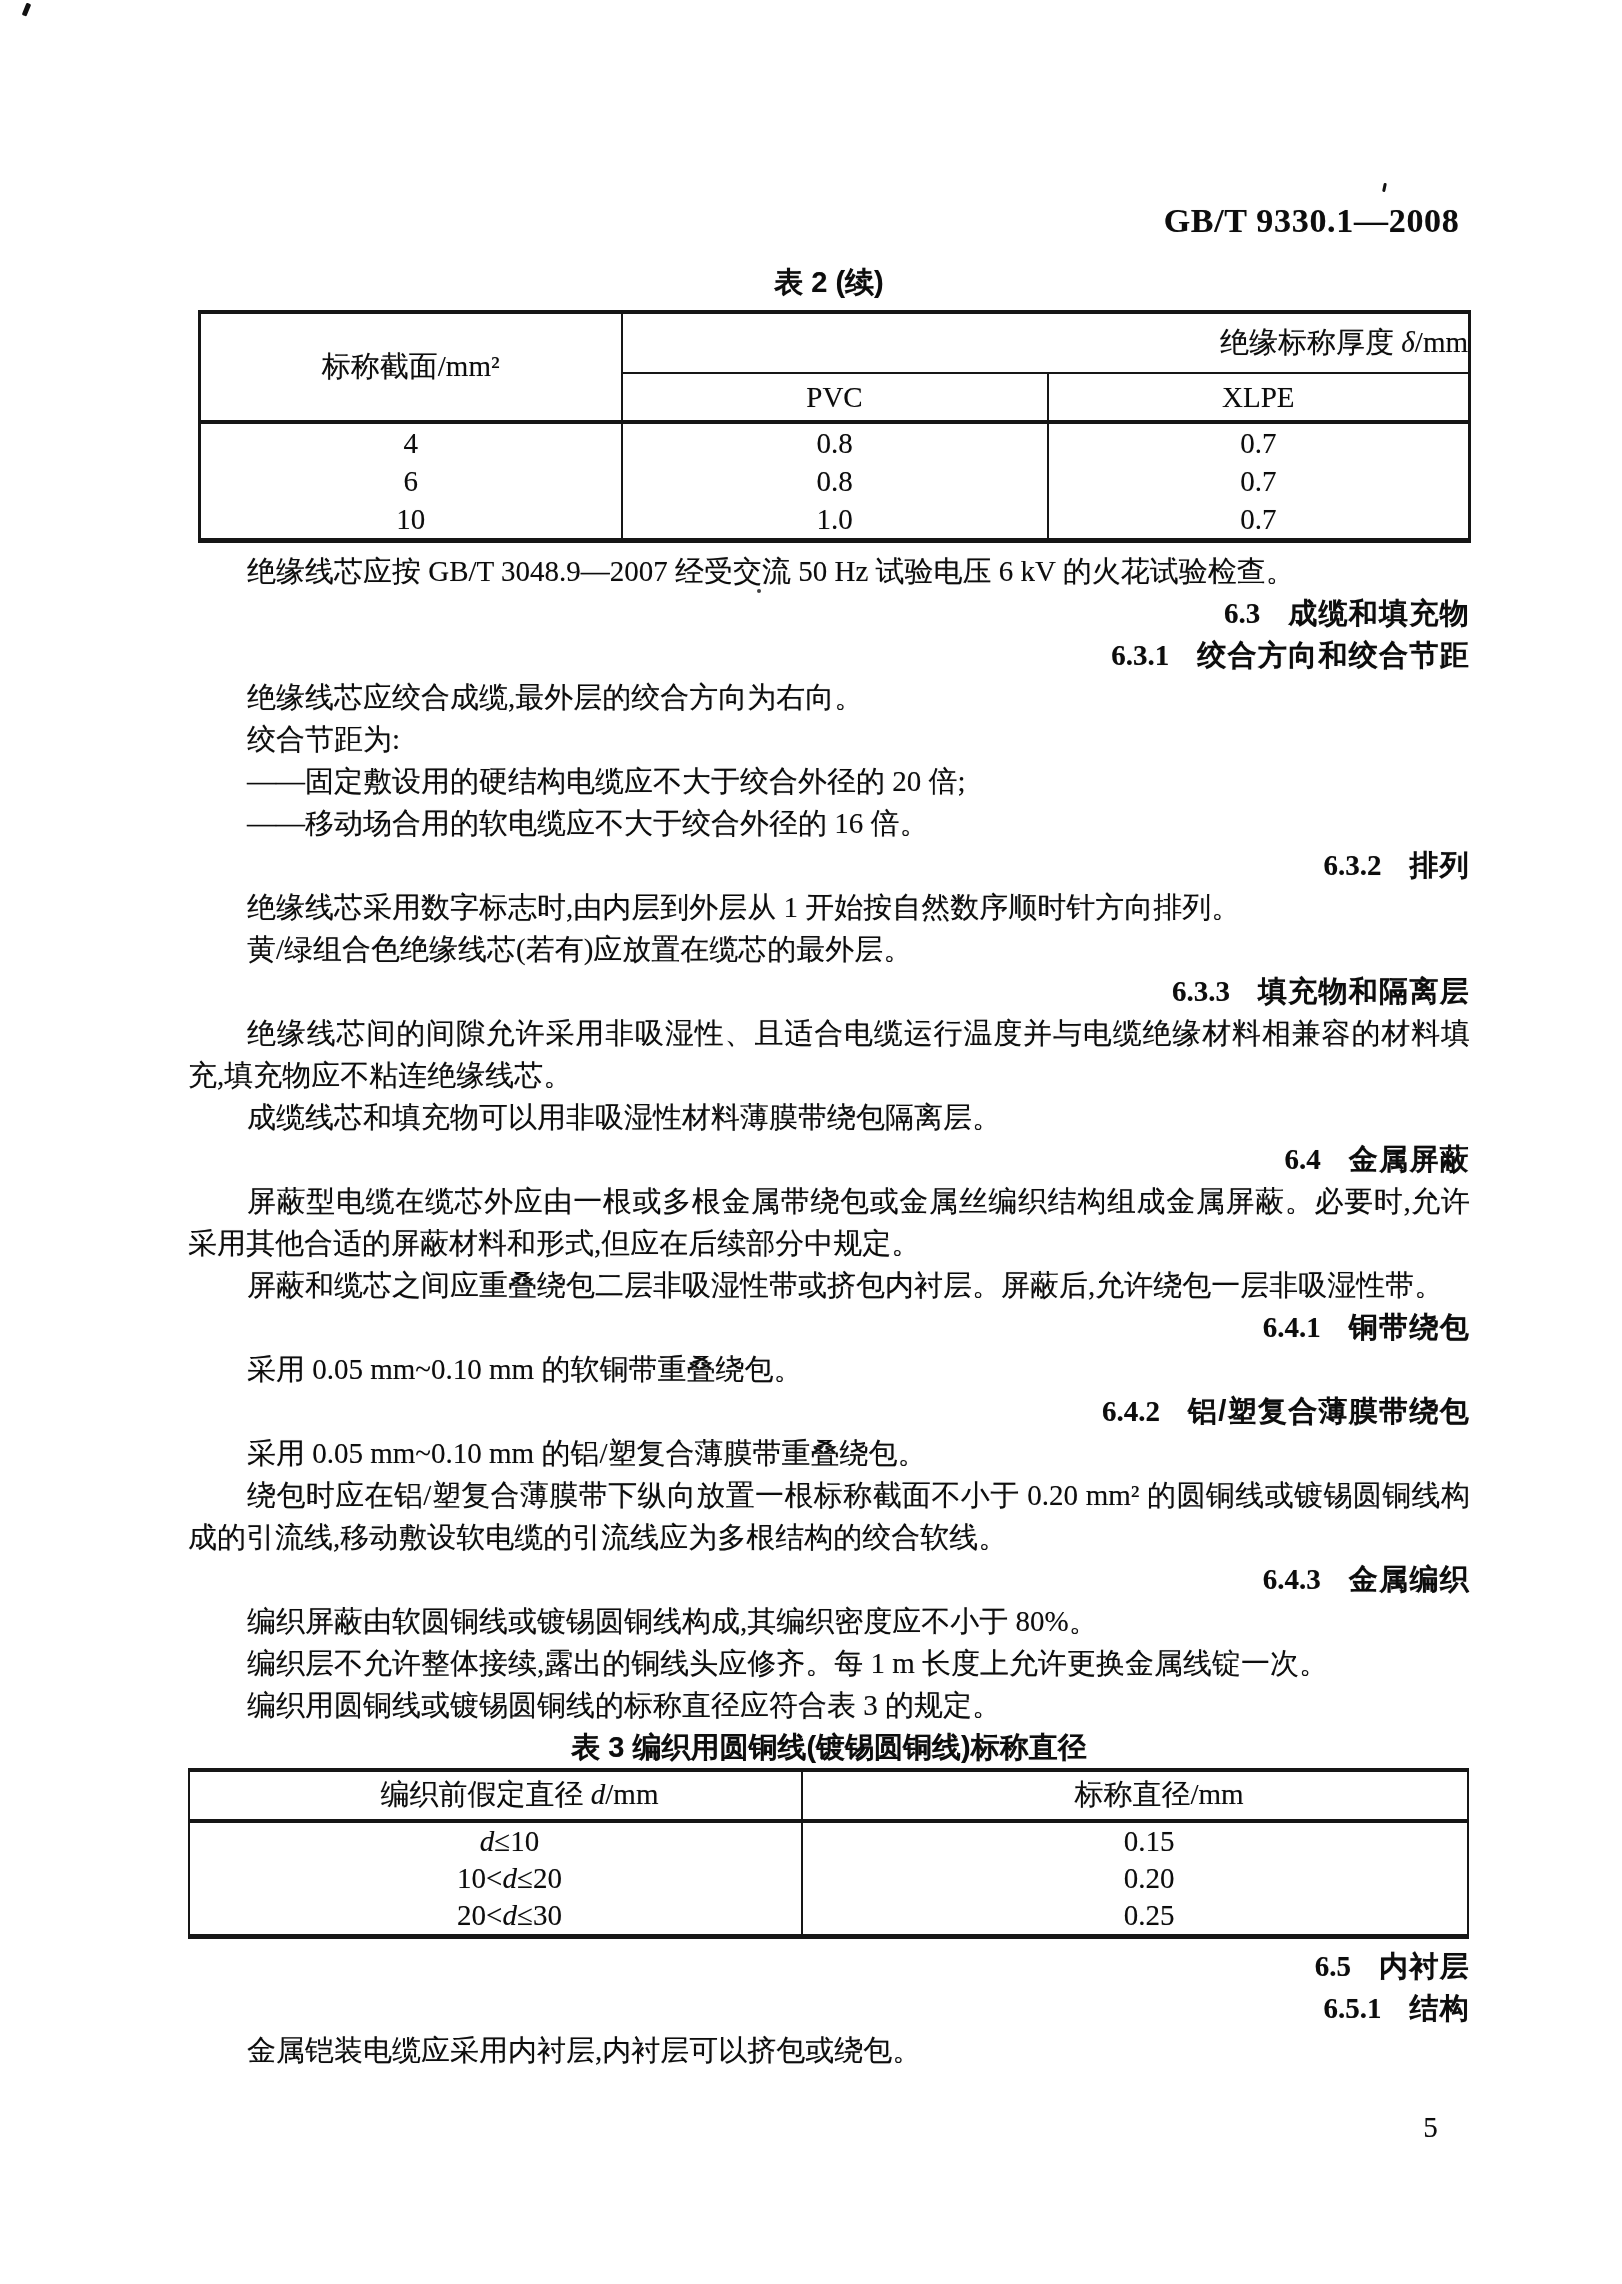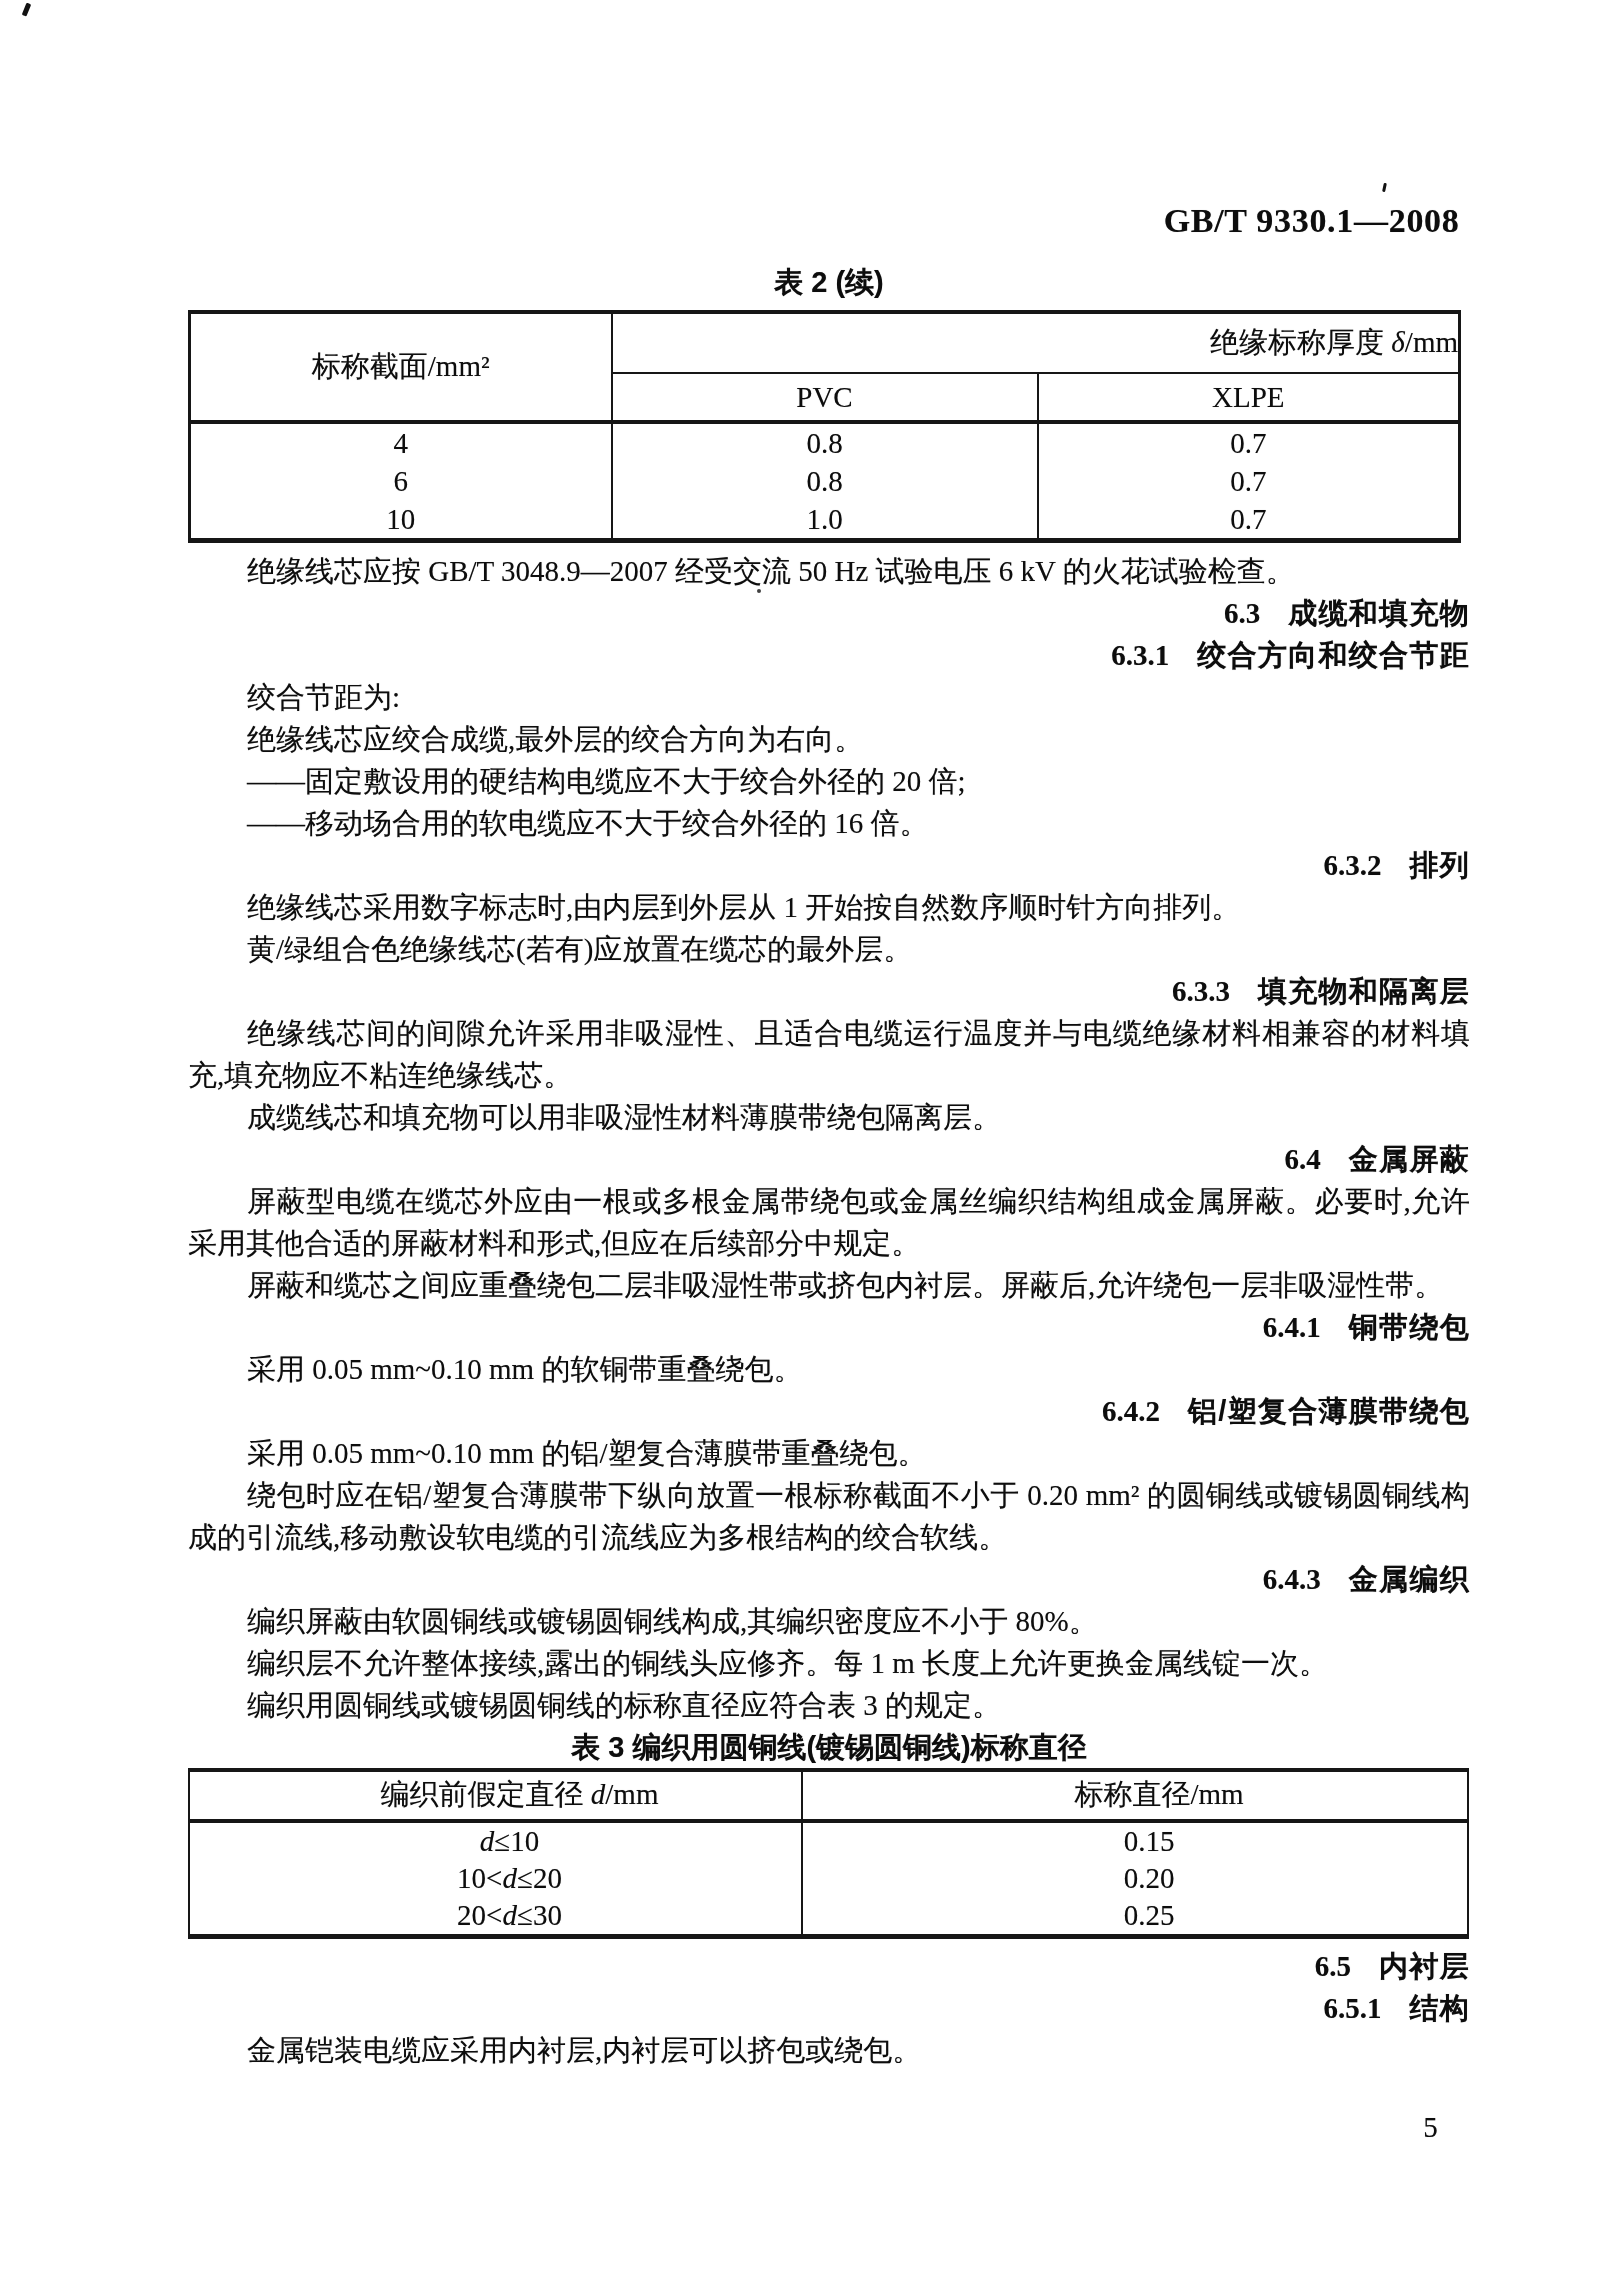--- a/index.html
+++ b/index.html
@@ -43,20 +43,21 @@
   
   table { border-collapse: collapse; table-layout: fixed; }
   td {
     text-align: center;
     vertical-align: middle;
     font-size: 29px;
     padding: 0;
   }
   .t2 {
     margin-top: 9.2px;
+    margin-left: 10px;
     width: 1270px;
     border: 3.3px solid #161616;
     border-top-width: 4.6px;
     border-bottom-width: 5.3px;
   }
   .t2 .r1 td { height: 58px; }
   .t2 .r2 td { height: 46px; }
   .t2 td.c1h { border-right: 2px solid #161616; border-bottom: 4.6px solid #161616; }
   .t2 td.spanh { border-bottom: 2.6px solid #161616; text-align: right; }
   .t2 .r2 td.subh { border-right: 2px solid #161616; border-bottom: 4.6px solid #161616; }
@@ -154,22 +155,22 @@
         <td>1.0</td>
         <td>0.7</td>
       </tr>
     </tbody>
   </table>
 
   <div class="bodytext">
     <p class="para">绝缘线芯应按 GB/T 3048.9—2007 经受交流 50 Hz 试验电压 6 kV 的火花试验检查。</p>
     <p class="heading"><span class="num">6.3</span><span class="ttl">成缆和填充物</span></p>
     <p class="heading"><span class="num">6.3.1</span><span class="ttl">绞合方向和绞合节距</span></p>
+    <p class="para">绝缘线芯应绞合成缆,最外层的绞合方向为右向。</p>
     <p class="para">绞合节距为:</p>
-    <p class="para">绝缘线芯应绞合成缆,最外层的绞合方向为右向。</p>
     <p class="para">——固定敷设用的硬结构电缆应不大于绞合外径的 20 倍;</p>
     <p class="para">——移动场合用的软电缆应不大于绞合外径的 16 倍。</p>
     <p class="heading"><span class="num">6.3.2</span><span class="ttl">排列</span></p>
     <p class="para">绝缘线芯采用数字标志时,由内层到外层从 1 开始按自然数序顺时针方向排列。</p>
     <p class="para">黄/绿组合色绝缘线芯(若有)应放置在缆芯的最外层。</p>
     <p class="heading"><span class="num">6.3.3</span><span class="ttl">填充物和隔离层</span></p>
     <p class="para">绝缘线芯间的间隙允许采用非吸湿性、且适合电缆运行温度并与电缆绝缘材料相兼容的材料填充,填充物应不粘连绝缘线芯。</p>
     <p class="para">成缆线芯和填充物可以用非吸湿性材料薄膜带绕包隔离层。</p>
     <p class="heading"><span class="num">6.4</span><span class="ttl">金属屏蔽</span></p>
     <p class="para">屏蔽型电缆在缆芯外应由一根或多根金属带绕包或金属丝编织结构组成金属屏蔽。必要时,允许采用其他合适的屏蔽材料和形式,但应在后续部分中规定。</p>

